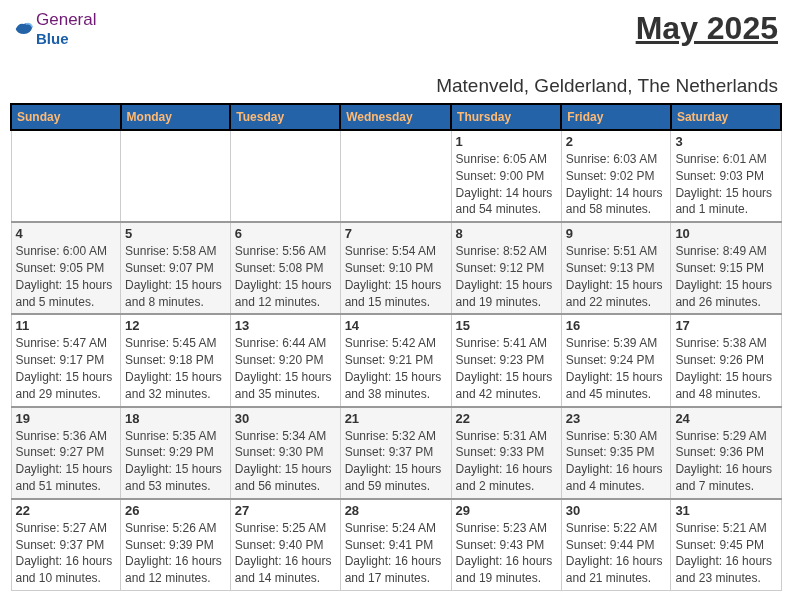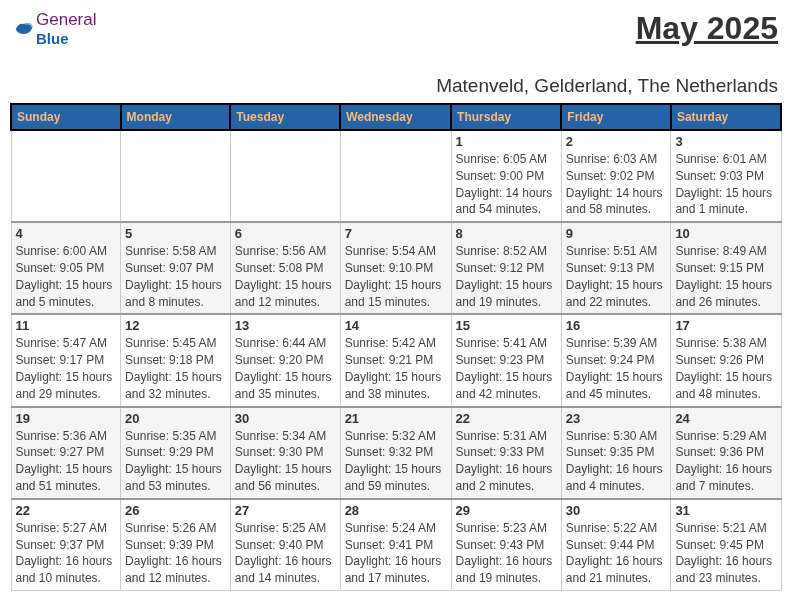--- a/index.html
+++ b/index.html
@@ -245,37 +245,37 @@
       </tr>
       <tr class="row-divider">
         <td>
           <span class="day-num">19</span>
           <div class="day-info">Sunrise: 5:36 AM
 Sunset: 9:27 PM
 Daylight: 15 hours
 and 51 minutes.</div>
         </td>
         <td>
-          <span class="day-num">20</span>
+          <span class="day-num">18</span>
           <div class="day-info">Sunrise: 5:35 AM
 Sunset: 9:29 PM
 Daylight: 15 hours
 and 53 minutes.</div>
         </td>
         <td>
           <span class="day-num">30</span>
           <div class="day-info">Sunrise: 5:34 AM
 Sunset: 9:30 PM
 Daylight: 15 hours
 and 56 minutes.</div>
         </td>
         <td>
           <span class="day-num">21</span>
           <div class="day-info">Sunrise: 5:32 AM
-Sunset: 9:32 PM
+Sunset: 9:37 PM
 Daylight: 15 hours
 and 59 minutes.</div>
         </td>
         <td>
           <span class="day-num">22</span>
           <div class="day-info">Sunrise: 5:31 AM
 Sunset: 9:33 PM
 Daylight: 16 hours
 and 2 minutes.</div>
         </td>

